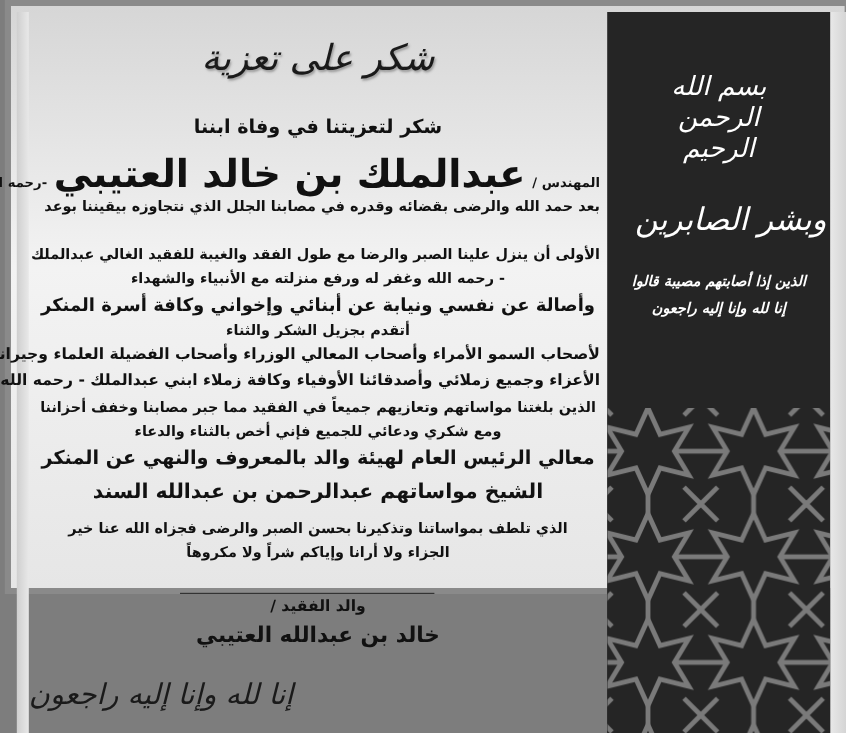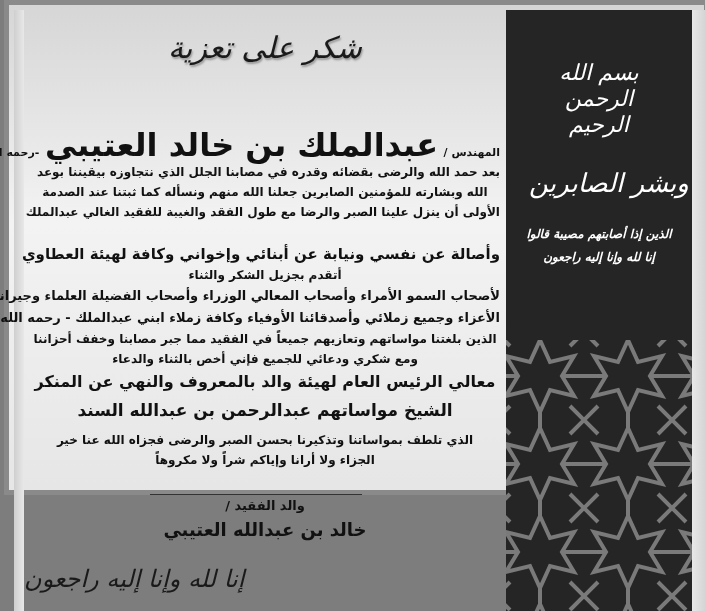--- a/index.html
+++ b/index.html
@@ -23,32 +23,33 @@
   </style>
 </head>
 <body>
 
 <div class="frame">
   <div class="left-strip"></div>
 
   <div class="content">
     <div class="calli title-calli">شكر على تعزية</div>
 
+    <div class="line med" style="top:86px;font-size:16px;">شكر لتعزيتنا في وفاة ابننا</div>
 
     <div class="line" style="top:116px;">
       <span class="reg" style="font-size:11px;">المهندس /</span>
       <span class="big">عبدالملك بن خالد العتيبي</span>
       <span class="reg" style="font-size:11px;">-رحمه الله -</span>
     </div>
 
     <div class="line reg" style="top:155px;margin-left:44px;">بعد حمد الله والرضى بقضائه وقدره في مصابنا الجلل الذي نتجاوزه بيقيننا بوعد</div>
-    <div class="line reg" style="top:175px;">الله وبشارته للمؤمنين الصابرين جعلنا الله منهم ونسأله كما ثبتنا عند الصدمة</div>
     <div class="line reg" style="top:195px;">الأولى أن ينزل علينا الصبر والرضا مع طول الفقد والغيبة للفقيد الغالي عبدالملك</div>
+    <div class="line reg" style="top:215px;">- رحمه الله وغفر له ورفع منزلته مع الأنبياء والشهداء</div>
 
-    <div class="line med" style="top:235px;">وأصالة عن نفسي ونيابة عن أبنائي وإخواني وكافة لهيئة العطاوي</div>
+    <div class="line med" style="top:235px;">وأصالة عن نفسي ونيابة عن أبنائي وإخواني وكافة أسرة المنكر</div>
     <div class="line reg" style="top:258px;">أتقدم بجزيل الشكر والثناء</div>
 
     <div class="line small" style="top:278px;font-size:13px;">لأصحاب السمو الأمراء وأصحاب المعالي الوزراء وأصحاب الفضيلة العلماء وجيراننا</div>
     <div class="line small" style="top:300px;font-size:13px;">الأعزاء وجميع زملائي وأصدقائنا الأوفياء وكافة زملاء ابني عبدالملك - رحمه الله -</div>
     <div class="line reg" style="top:322px;">الذين بلغتنا مواساتهم وتعازيهم جميعاً في الفقيد مما جبر مصابنا وخفف أحزاننا</div>
     <div class="line reg" style="top:342px;">ومع شكري ودعائي للجميع فإني أخص بالثناء والدعاء</div>
 
     <div class="line med" style="top:362px;font-size:16px;">معالي الرئيس العام لهيئة والد بالمعروف والنهي عن المنكر</div>
     <div class="line med" style="top:390px;font-size:17px;">الشيخ مواساتهم عبدالرحمن بن عبدالله السند</div>
 

